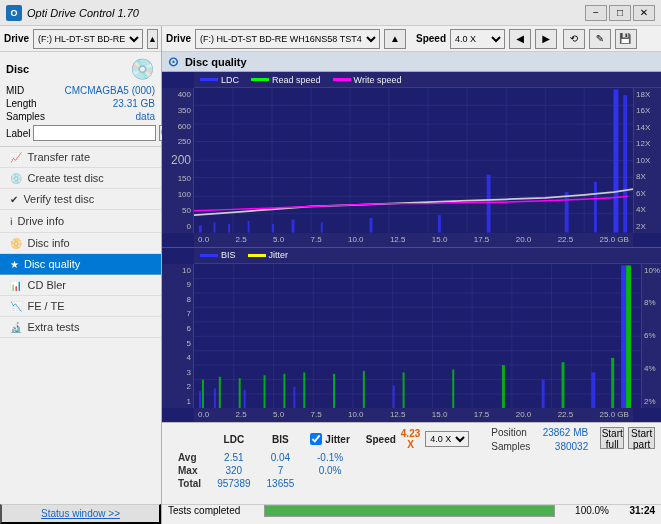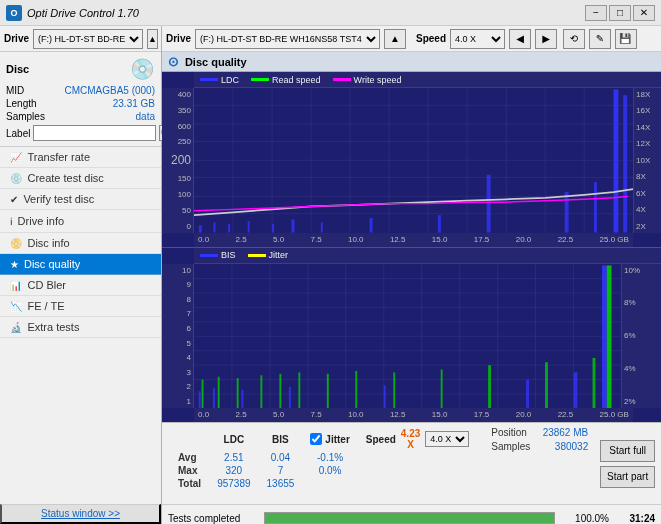--- a/index.html
+++ b/index.html
@@ -26,21 +26,21 @@
     #left-disc .row { display: flex; justify-content: space-between; font-size: 10px; margin-bottom: 2px; }
     #left-disc .val { color: #1565c0; }
     #left-disc .lbl-row { display: flex; align-items: center; gap: 3px; margin-top: 3px; font-size: 10px; }
     #left-disc .lbl-inp { flex: 1; height: 16px; border: 1px solid #888; background: white; font-size: 9px; padding: 0 2px; }
     #left-disc .lbl-btn { width: 18px; height: 16px; border: 1px solid #888; background: #e8e8e8; cursor: pointer; display: flex; align-items: center; justify-content: center; font-size: 10px; }
     
     #nav-items { flex: 1; }
     
     #sw-btn { padding: 3px 8px; font-size: 10px; color: #1565c0; cursor: pointer; text-decoration: underline; background: #e0e0e0; border-top: 1px solid #ccc; display: block; }
     
-    #status-row { height: 20px; background: #f0f0f0; border-top: 1px solid #ccc; display: flex; align-items: flex-end; padding: 0 6px; gap: 6px; }
+    #status-row { height: 20px; background: #f0f0f0; border-top: 1px solid #ccc; display: flex; align-items: flex-start; padding: 0 6px; gap: 6px; }
     #status-row .st-text { font-size: 10px; min-width: 90px; }
     #status-row .st-bar { flex: 1; height: 12px; background: #ddd; border: 1px solid #999; }
     #status-row .st-fill { height: 100%; background: #4caf50; }
     #status-row .st-pct { font-size: 10px; min-width: 40px; text-align: right; margin-left: 8px; }
     #status-row .st-time { font-size: 10px; min-width: 40px; text-align: right; font-weight: bold; }
     
     
     #rp-topbar { background: #f0f0f0; border-bottom: 1px solid #ccc; padding: 2px 4px; display: flex; align-items: center; gap: 4px; height: 26px; }
     #rp-topbar .btn { width: 22px; height: 20px; border: 1px solid #888; background: #e8e8e8; cursor: pointer; display: flex; align-items: center; justify-content: center; font-size: 10px; }
     
@@ -55,21 +55,21 @@
     
     #bottom-stats { background: #f0f0f0; border-top: 1px solid #bbb; display: flex; height: 82px; }
     #bs-left { flex: 1; padding: 4px 8px; }
     #bs-left table { font-size: 10px; border-collapse: collapse; width: 100%; }
     #bs-left th { font-weight: bold; text-align: center; padding: 1px 8px; color: #222; }
     #bs-left td { text-align: center; padding: 1px 8px; color: #1565c0; }
     #bs-right { width: 150px; padding: 4px 6px; font-size: 10px; }
     #bs-right .br-row { display: flex; justify-content: space-between; margin-bottom: 3px; }
     #bs-right .br-key { color: #333; }
     #bs-right .br-val { color: #1565c0; }
-    #bs-btns { width: 90px; padding: 4px 6px; display: flex; flex-direction: column; gap: 4px; justify-content: center; }
+    #bs-btns { width: 90px; padding: 4px 6px; display: flex; flex-direction: row; gap: 4px; justify-content: center; }
     .bs-btn { height: 22px; font-size: 10px; background: #e0e0e0; border: 1px solid #888; cursor: pointer; }
   </style>
 </head>
 <body>
 
 <div id="full-layout">
 
   <div id="titlebar" style="background:#e8e8e8; height:26px; display:flex; align-items:center; justify-content:space-between; padding:0 6px; border-bottom:1px solid #ccc;">
     <div style="display:flex; align-items:center; gap:5px;">
       <div style="width:16px; height:16px; background:#1a6eb5; border-radius:2px; display:flex; align-items:center; justify-content:center; color:white; font-size:9px; font-weight:bold;">O</div>
@@ -360,21 +360,21 @@
                 <rect x="170" y="74" width="2" height="26" fill="#00cc00" opacity="0.8"></rect>
                 <rect x="210" y="75" width="2" height="25" fill="#00cc00" opacity="0.8"></rect>
                 <rect x="260" y="73" width="2" height="27" fill="#00cc00" opacity="0.8"></rect>
                 <rect x="310" y="70" width="3" height="30" fill="#00cc00" opacity="0.8"></rect>
                 <rect x="370" y="68" width="3" height="32" fill="#00cc00" opacity="0.8"></rect>
                 <rect x="420" y="65" width="3" height="35" fill="#00cc00" opacity="0.8"></rect>
                 <rect x="435" y="1" width="5" height="99" fill="#00cc00" opacity="0.9"></rect>
               </svg>
             </div>
 
-            <div style="width:40px; background:#252570; display:flex; flex-direction:column; justify-content:space-between; padding:2px 2px; align-items:flex-start; border-left:1px solid #444; flex-shrink:0;">
+            <div style="width:20px; background:#252570; display:flex; flex-direction:column; justify-content:space-between; padding:2px 2px; align-items:flex-start; border-left:1px solid #444; flex-shrink:0;">
               <span style="font-size:8px; color:#bbb;">10%</span>
               <span style="font-size:8px; color:#bbb;">8%</span>
               <span style="font-size:8px; color:#bbb;">6%</span>
               <span style="font-size:8px; color:#bbb;">4%</span>
               <span style="font-size:8px; color:#bbb;">2%</span>
             </div>
           </div>
 
           <div style="height:14px; background:#252570; display:flex; justify-content:space-between; padding:2px 4px; margin-left:32px; margin-right:28px;">
             <span style="font-size:8px; color:#bbb;">0.0</span>

